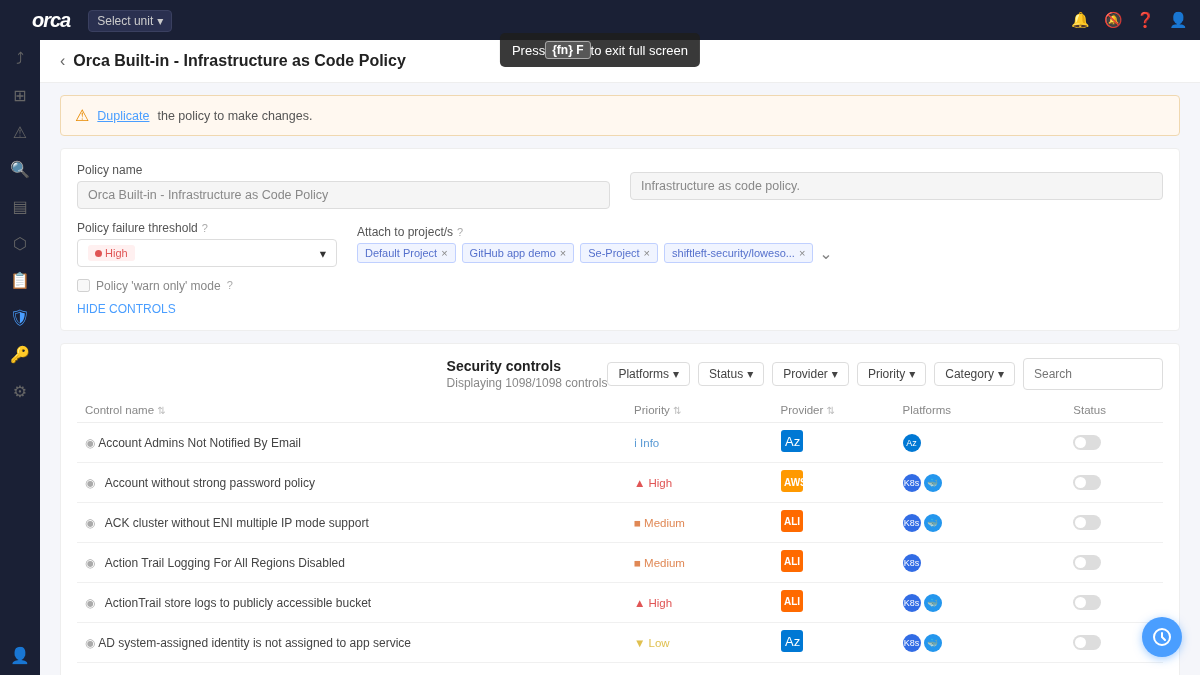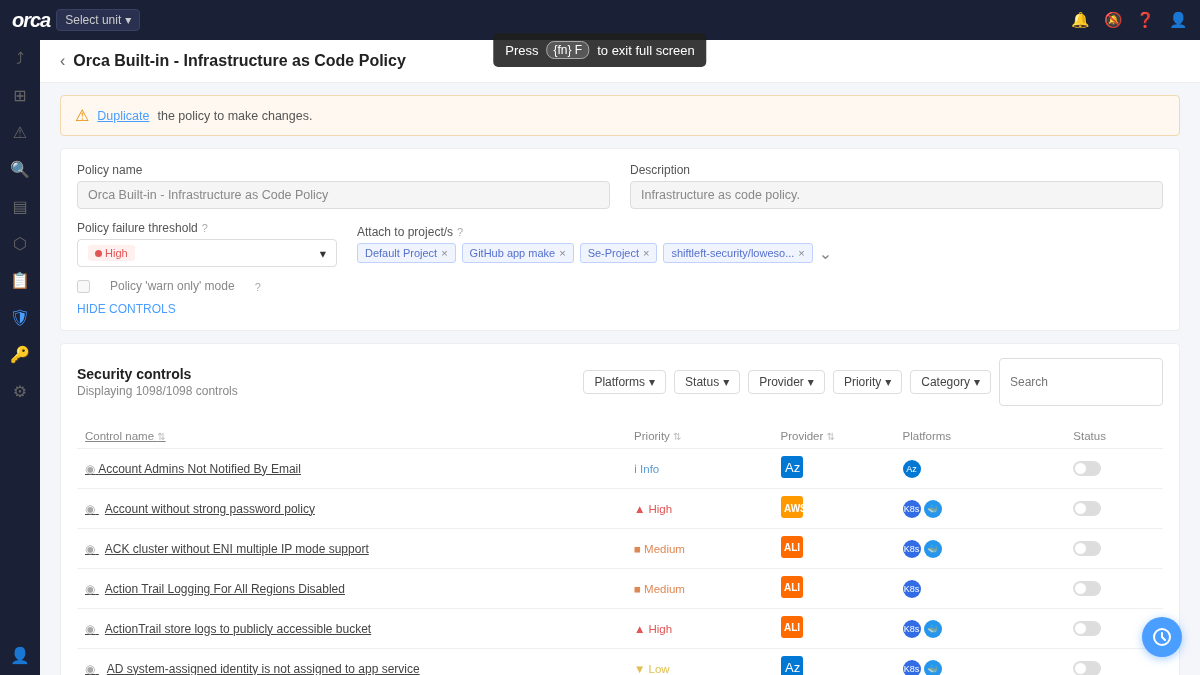--- a/index.html
+++ b/index.html
@@ -7,21 +7,21 @@
 
     
     .top-nav {
       background: #1a2035;
       height: 40px;
       display: flex;
       align-items: center;
       padding: 0 12px;
       justify-content: space-between;
     }
-    .top-nav-left { display: flex; align-items: flex-start; gap: 6px; }
+    .top-nav-left { display: flex; align-items: flex-end; gap: 18px; margin-left: 20px; }
     .orca-logo { color: white; font-size: 20px; font-weight: bold; font-style: italic; letter-spacing: -1px; }
     .select-unit-btn {
       background: #2a3050;
       border: 1px solid #3a4060;
       border-radius: 4px;
       color: #ccc;
       padding: 3px 8px;
       font-size: 12px;
       cursor: pointer;
       display: flex;
@@ -162,61 +162,61 @@
     }
     .tag-close { cursor: pointer; color: #888; }
     .add-tag-btn {
       background: none;
       border: none;
       cursor: pointer;
       color: #888;
       font-size: 16px;
     }
 
-    .warn-checkbox { display: flex; align-items: flex-end; gap: 20px; font-size: 12px; color: #888; }
+    .warn-checkbox { display: flex; align-items: flex-start; gap: 6px; font-size: 12px; color: #888; }
     .warn-checkbox input { cursor: pointer; }
 
     .hide-controls { color: #4a9eff; font-size: 12px; cursor: pointer; font-weight: 500; margin-top: 12px; }
 
     
     .controls-section {
       background: white;
       margin: 0 20px 12px;
       border-radius: 4px;
       border: 1px solid #eee;
       padding: 14px 16px;
     }
     .controls-header {
       display: flex;
-      justify-content: space-between;
-      align-items: center;
-      margin-bottom: 18px;
+      justify-content: flex-end;
+      align-items: center;
+      margin-bottom: 8px;
     }
     .controls-title { font-size: 14px; font-weight: 600; color: #222; }
     .controls-count { font-size: 12px; color: #888; margin-top: 2px; }
 
     .filter-row { display: flex; gap: 8px; align-items: center; }
     .filter-btn {
       border: 1px solid #ddd;
       background: white;
       padding: 4px 10px;
       border-radius: 4px;
       font-size: 12px;
       cursor: pointer;
       display: flex;
       align-items: center;
       gap: 4px;
       color: #444;
     }
     .search-box {
       border: 1px solid #ddd;
       border-radius: 4px;
-      padding: 16px 10px;
+      padding: 8px 10px;
       font-size: 12px;
-      width: 164px;
+      width: 140px;
       outline: none;
     }
 
     
     .table-wrap { overflow-x: auto; }
     table { width: 100%; border-collapse: collapse; }
     thead tr { border-bottom: 1px solid #eee; }
     th {
       text-align: left;
       font-size: 11.5px;
@@ -225,21 +225,21 @@
       padding: 6px 8px;
       white-space: nowrap;
     }
     td {
       padding: 7px 8px;
       font-size: 12px;
       border-bottom: 1px solid #f0f0f0;
       color: #444;
     }
 
-    .col-name { width: 45%; text-decoration: underline; }
+    .col-name { width: 45%; }
     .col-priority { width: 12%; }
     .col-provider { width: 10%; }
     .col-platforms { width: 14%; }
     .col-status { width: 8%; }
 
     .sort-icon { color: #bbb; font-size: 10px; }
 
     .control-icon { color: #aaa; font-size: 12px; }
 
     .platform-icons { display: flex; align-items: center; gap: 3px; }
@@ -283,30 +283,30 @@
       top: 33px;
       left: 50%;
       transform: translateX(-50%);
       background: rgba(30,30,30,0.88);
       color: white;
       padding: 8px 12px;
       border-radius: 5px;
       font-size: 13px;
       display: flex;
       align-items: center;
-      gap: 8px;
       z-index: 999;
       pointer-events: none;
     }
     .tooltip-key {
       border: 1px solid #aaa;
-      border-radius: 8px;
+      border-radius: 3px;
       padding: 1px 6px;
       font-size: 12px;
       background: rgba(255,255,255,0.15);
+      font-weight: bold;
     }
 
     
     .fab {
       position: fixed;
       bottom: 18px;
       right: 18px;
       width: 40px;
       height: 40px;
       background: #4a9eff;
@@ -378,21 +378,20 @@
       <span>the policy to make changes.</span>
     </div>
 
     <div class="form-section">
       <div class="form-row">
         <div class="form-group">
           <label class="form-label">Policy name</label>
           <input class="form-input" disabled="" value="Orca Built-in - Infrastructure as Code Policy" style="">
         </div>
         <div class="form-group">
-          <label class="form-label">Description</label>
           <input class="form-input" disabled="" value="Infrastructure as code policy." style="">
         </div>
       </div>
       <div class="form-row">
         <div class="form-group" style="max-width:260px">
           <label class="form-label">
             <span>Policy failure threshold</span>
             <span class="help-icon">?</span>
           </label>
           <div class="form-select">
@@ -407,21 +406,21 @@
           <label class="form-label">
             <span>Attach to project/s</span>
             <span class="help-icon">?</span>
           </label>
           <div class="tags-row">
             <div class="tag">
               <span>Default Project</span>
               <span class="tag-close">×</span>
             </div>
             <div class="tag">
-              <span>GitHub app make</span>
+              <span>GitHub app demo</span>
               <span class="tag-close">×</span>
             </div>
             <div class="tag">
               <span>Se-Project</span>
               <span class="tag-close">×</span>
             </div>
             <div class="tag">
               <span>shiftleft-security/loweso...</span>
               <span class="tag-close">×</span>
             </div>
@@ -609,21 +608,21 @@
                     <span class="platform-icon platform-docker" title="Docker" style="font-size:9px">🐳</span>
                   </div>
     </td>
     <td class="col-status">
       <div class="toggle"></div>
     </td>
   </tr>
               <tr>
     <td class="col-name">
       <span class="control-icon">◉</span>
-      <span style="margin-left:8px">AD system-assigned identity is not assigned to app service</span>
+      <span style="margin-left:0">AD system-assigned identity is not assigned to app service</span>
     </td>
     <td class="col-priority">
       <span style="color:#e0c050;display:flex;align-items:center;gap:3px;font-size:11.5px"><span>▼</span>Low</span>
     </td>
     <td class="col-provider">
       <span><svg width="22" height="22" viewBox="0 0 22 22">
                       <rect width="22" height="22" rx="3" fill="#0078d4"></rect>
                       <text x="4" y="16" font-size="13" fill="white" font-family="sans-serif">Az</text>
                     </svg></span>
     </td>

